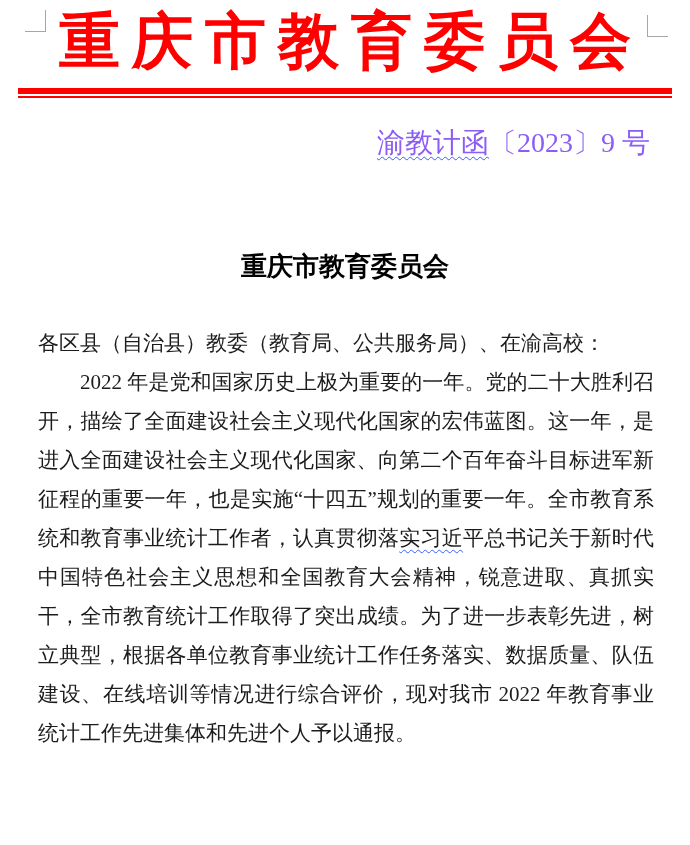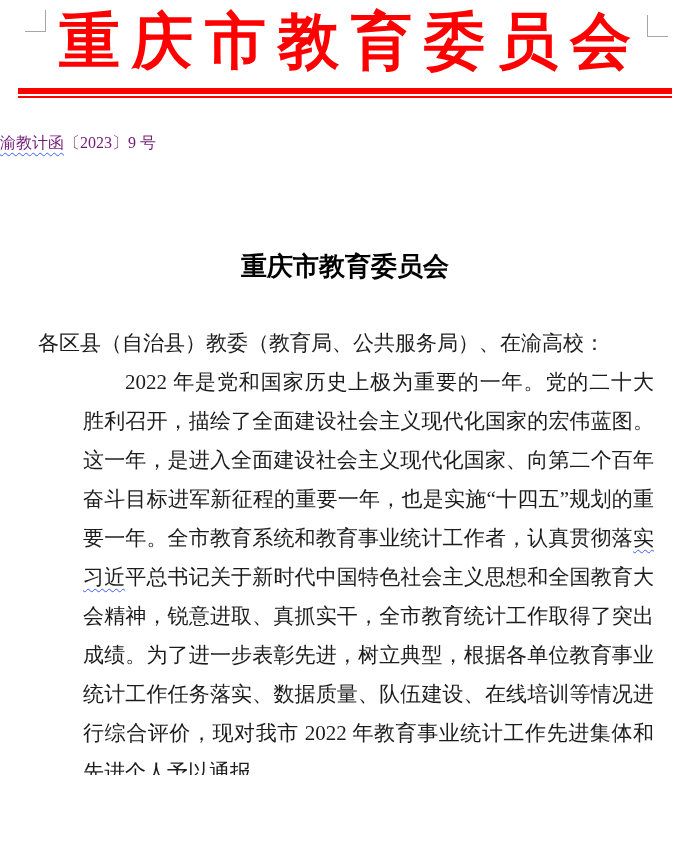--- a/index.html
+++ b/index.html
@@ -56,23 +56,24 @@
   .rule-thin {
     margin: 2px 18px 0 18px;
     height: 2px;
     background: #fe0000;
   }
   
   .doc-number {
     margin-top: 33px;
     height: 24px;
     line-height: 24px;
+    text-align: right;
     padding-right: 40px;
-    font-size: 16px;
-    color: #701a75;
+    font-size: 28px;
+    color: #8b5cf6;
   }
   .squiggle {
     text-decoration: underline;
     text-decoration-style: wavy;
     text-decoration-color: #3a5fff;
     text-decoration-thickness: 1px;
     text-underline-offset: 4px;
   }
   
   .doc-title {
@@ -91,21 +92,20 @@
     line-height: 39px;
     color: #1c1c1c;
     text-align: justify;
     font-family: "Liberation Serif", "DejaVu Serif", serif;
   }
   .body-text p {
     margin: 0;
   }
   .body-text p.indent {
     text-indent: 2em;
-    margin-left: 45px;
   }
 </style>
 </head>
 <body>
 
 <div class="page">
 
   <div class="crop-mark tl"></div>
   <div class="crop-mark tr"></div>
 

